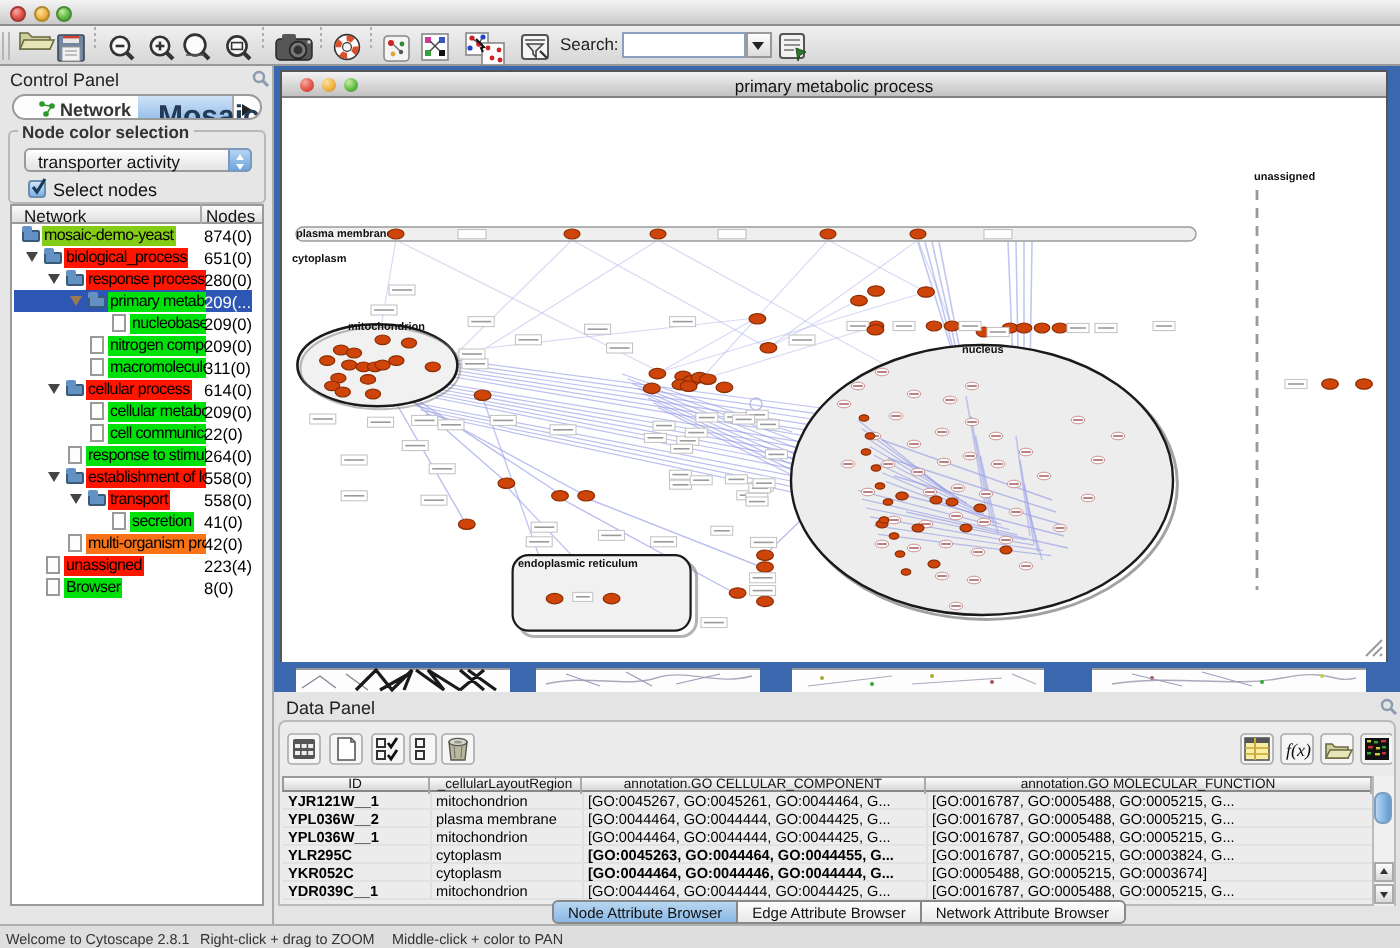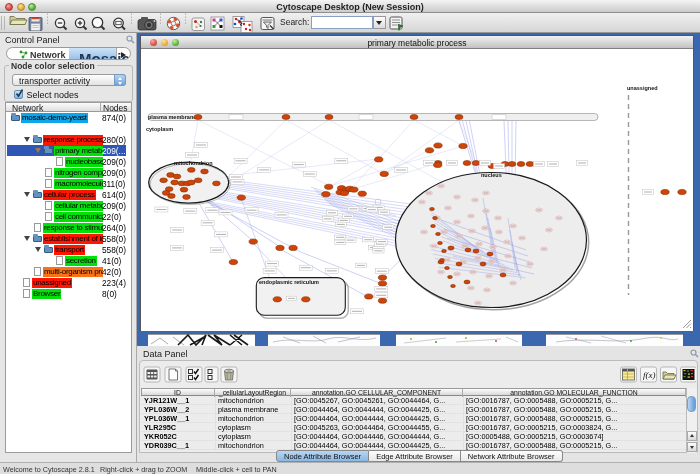--- a/index.html
+++ b/index.html
@@ -2,21 +2,20 @@
 <html><head><meta charset="utf-8"><style>
 *{margin:0;padding:0;box-sizing:border-box}
 body{width:700px;height:474px;font-family:"Liberation Sans",sans-serif;background:#e7e7e7;position:relative;overflow:hidden}
 .abs{position:absolute}
 </style></head><body>
 
 <div class="abs" style="left:0;top:0;width:700px;height:13px;background:linear-gradient(#f4f4f4,#cbcbcb);border-bottom:1px solid #8e8e8e">
  <div class="abs" style="left:5px;top:2.5px;width:8px;height:8px;border-radius:50%;background:radial-gradient(circle at 35% 30%,#f9a99f,#e3544a 55%,#b13a30);border:0.5px solid #a03a32"></div>
  <div class="abs" style="left:16.5px;top:2.5px;width:8px;height:8px;border-radius:50%;background:radial-gradient(circle at 35% 30%,#fde0a0,#f0b341 55%,#c28a1e);border:0.5px solid #ad8a2a"></div>
  <div class="abs" style="left:28px;top:2.5px;width:8px;height:8px;border-radius:50%;background:radial-gradient(circle at 35% 30%,#c8eda1,#62ba46 55%,#3f9331);border:0.5px solid #4a8a38"></div>
- <div class="abs" style="left:0;top:1.5px;width:700px;text-align:center;font-size:9px;font-weight:bold;color:#222">Cytoscape Desktop (New Session)</div>
 </div>
 
 <div class="abs" style="left:0;top:13px;width:700px;height:20px;background:linear-gradient(#f0f0f0,#d6d6d6);border-bottom:1px solid #979797">
  <div class="abs" style="left:1px;top:3px;width:1px;height:14px;background:#b5b5b5"></div>
  <div class="abs" style="left:3.5px;top:3px;width:1px;height:14px;background:#b5b5b5"></div>
  <svg class="abs" style="left:0;top:0" width="700" height="20">
       <g transform="translate(0,-5.5)">
 
   <path d="M10 23 L10 15 L14 15 L16 17 L25 17 L25 23 Z" transform="translate(0,-6)" fill="#cfcf9e" stroke="#6a6a42" stroke-width="0.8"></path>
   <path d="M10 23 L12 18.5 L27 18.5 L25 23 Z" transform="translate(0,-6)" fill="#e6e6b8" stroke="#6a6a42" stroke-width="0.8"></path>
@@ -151,22 +150,29 @@
 
  <div class="abs" style="left:5px;top:69px;width:127px;height:351px;background:#fff;border:1px solid #9a9a9a"></div>
  <div class="abs" style="left:5px;top:69px;width:127px;height:10px;background:linear-gradient(#fcfcfc,#dedede);border:1px solid #9a9a9a;border-bottom:1px solid #999"></div>
  <div class="abs" style="left:12px;top:70px;font-size:8.5px;color:#111">Network</div>
  <div class="abs" style="left:103px;top:70px;font-size:8.5px;color:#111">Nodes</div>
  <div class="abs" style="left:100px;top:69px;width:1px;height:10px;background:#aaa"></div>
  <div class="abs" style="left:0;top:79px;width:137px;height:340px;overflow:hidden">
       <div style="position:absolute;left:0;top:0px;width:132px;height:11px">
         <div style="position:absolute;left:11px;top:2.5px;width:9px;height:6.5px;background:#6292c4;border:0.5px solid #3a5a7a;border-radius:1px"></div>
         <div style="position:absolute;left:11px;top:1.2px;width:5px;height:2.5px;background:#6292c4;border-radius:1px 1px 0 0"></div>
-        <div style="position:absolute;left:21px;top:0.5px;height:10px;background:#0ea5e9;color:#000;font-size:8px;letter-spacing:-0.3px;line-height:10px;padding:0 1px;white-space:nowrap;overflow:hidden;max-width:82px">mosaic-demo-yeast</div>
+        <div style="position:absolute;left:21px;top:0.5px;height:10px;background:#84cc16;color:#000;font-size:8px;letter-spacing:-0.3px;line-height:10px;padding:0 1px;white-space:nowrap;overflow:hidden;max-width:82px">mosaic-demo-yeast</div>
         <div style="position:absolute;left:102px;top:0.5px;font-size:8.3px;line-height:10px;color:#000">874(0)</div>
+      </div>
+      <div style="position:absolute;left:0;top:11px;width:132px;height:11px">
+        <div style="position:absolute;left:13px;top:3px;width:0;height:0;border-left:3.5px solid transparent;border-right:3.5px solid transparent;border-top:5px solid #444"></div>
+        <div style="position:absolute;left:22px;top:2.5px;width:9px;height:6.5px;background:#6292c4;border:0.5px solid #3a5a7a;border-radius:1px"></div>
+        <div style="position:absolute;left:22px;top:1.2px;width:5px;height:2.5px;background:#6292c4;border-radius:1px 1px 0 0"></div>
+        <div style="position:absolute;left:32px;top:0.5px;height:10px;background:#ff1500;color:#000;font-size:8px;letter-spacing:-0.3px;line-height:10px;padding:0 1px;white-space:nowrap;overflow:hidden;max-width:71px">biological_process</div>
+        <div style="position:absolute;left:102px;top:0.5px;font-size:8.3px;line-height:10px;color:#000">651(0)</div>
       </div>
       <div style="position:absolute;left:0;top:22px;width:132px;height:11px">
         <div style="position:absolute;left:24px;top:3px;width:0;height:0;border-left:3.5px solid transparent;border-right:3.5px solid transparent;border-top:5px solid #444"></div>
         <div style="position:absolute;left:33px;top:2.5px;width:9px;height:6.5px;background:#6292c4;border:0.5px solid #3a5a7a;border-radius:1px"></div>
         <div style="position:absolute;left:33px;top:1.2px;width:5px;height:2.5px;background:#6292c4;border-radius:1px 1px 0 0"></div>
         <div style="position:absolute;left:43px;top:0.5px;height:10px;background:#ff1500;color:#000;font-size:8px;letter-spacing:-0.3px;line-height:10px;padding:0 1px;white-space:nowrap;overflow:hidden;max-width:60px">response process</div>
         <div style="position:absolute;left:102px;top:0.5px;font-size:8.3px;line-height:10px;color:#000">280(0)</div>
       </div>
       <div style="position:absolute;left:0;top:33px;width:132px;height:11px">
         <div style="position:absolute;left:7px;top:-0.5px;width:119px;height:11.5px;background:#2e56b5"></div>
@@ -976,26 +982,26 @@
     <div style="position:absolute;left:157px;top:59.6px;width:167px;height:8.5px;font-size:7.3px;line-height:8.5px;font-weight:normal;color:#000;white-space:nowrap;overflow:hidden">[GO:0044464, GO:0044444, GO:0044425, G...</div>
     <div style="position:absolute;left:329px;top:59.6px;width:218px;height:8.5px;font-size:7.3px;line-height:8.5px;font-weight:normal;color:#000;white-space:nowrap;overflow:hidden">[GO:0016787, GO:0005488, GO:0005215, G...</div>
     <div style="position:absolute;left:4px;top:67.9px;width:545px;height:9.07px;border-bottom:0.5px solid #e2e2e2"></div>
     <div style="position:absolute;left:7px;top:68.6px;width:69px;height:8.5px;font-size:7.3px;line-height:8.5px;font-weight:bold;color:#000;white-space:nowrap;overflow:hidden">YPL036W__1</div>
     <div style="position:absolute;left:81px;top:68.6px;width:71px;height:8.5px;font-size:7.3px;line-height:8.5px;font-weight:normal;color:#000;white-space:nowrap;overflow:hidden">mitochondrion</div>
     <div style="position:absolute;left:157px;top:68.6px;width:167px;height:8.5px;font-size:7.3px;line-height:8.5px;font-weight:normal;color:#000;white-space:nowrap;overflow:hidden">[GO:0044464, GO:0044444, GO:0044425, G...</div>
     <div style="position:absolute;left:329px;top:68.6px;width:218px;height:8.5px;font-size:7.3px;line-height:8.5px;font-weight:normal;color:#000;white-space:nowrap;overflow:hidden">[GO:0016787, GO:0005488, GO:0005215, G...</div>
     <div style="position:absolute;left:4px;top:77.0px;width:545px;height:9.07px;border-bottom:0.5px solid #e2e2e2"></div>
     <div style="position:absolute;left:7px;top:77.7px;width:69px;height:8.5px;font-size:7.3px;line-height:8.5px;font-weight:bold;color:#000;white-space:nowrap;overflow:hidden">YLR295C</div>
     <div style="position:absolute;left:81px;top:77.7px;width:71px;height:8.5px;font-size:7.3px;line-height:8.5px;font-weight:normal;color:#000;white-space:nowrap;overflow:hidden">cytoplasm</div>
-    <div style="position:absolute;left:157px;top:77.7px;width:167px;height:8.5px;font-size:7.3px;line-height:8.5px;font-weight:normal;color:#000;white-space:nowrap;overflow:hidden">[GO:0045263, GO:0044464, GO:0044455, G...</div>
+    <div style="position:absolute;left:157px;top:77.7px;width:167px;height:8.5px;font-size:7.3px;line-height:8.5px;font-weight:bold;color:#000;white-space:nowrap;overflow:hidden">[GO:0045263, GO:0044464, GO:0044455, G...</div>
     <div style="position:absolute;left:329px;top:77.7px;width:218px;height:8.5px;font-size:7.3px;line-height:8.5px;font-weight:normal;color:#000;white-space:nowrap;overflow:hidden">[GO:0016787, GO:0005215, GO:0003824, G...</div>
     <div style="position:absolute;left:4px;top:86.1px;width:545px;height:9.07px;border-bottom:0.5px solid #e2e2e2"></div>
     <div style="position:absolute;left:7px;top:86.8px;width:69px;height:8.5px;font-size:7.3px;line-height:8.5px;font-weight:bold;color:#000;white-space:nowrap;overflow:hidden">YKR052C</div>
     <div style="position:absolute;left:81px;top:86.8px;width:71px;height:8.5px;font-size:7.3px;line-height:8.5px;font-weight:normal;color:#000;white-space:nowrap;overflow:hidden">cytoplasm</div>
-    <div style="position:absolute;left:157px;top:86.8px;width:167px;height:8.5px;font-size:7.3px;line-height:8.5px;font-weight:normal;color:#000;white-space:nowrap;overflow:hidden">[GO:0044464, GO:0044446, GO:0044444, G...</div>
+    <div style="position:absolute;left:157px;top:86.8px;width:167px;height:8.5px;font-size:7.3px;line-height:8.5px;font-weight:bold;color:#000;white-space:nowrap;overflow:hidden">[GO:0044464, GO:0044446, GO:0044444, G...</div>
     <div style="position:absolute;left:329px;top:86.8px;width:218px;height:8.5px;font-size:7.3px;line-height:8.5px;font-weight:normal;color:#000;white-space:nowrap;overflow:hidden">[GO:0005488, GO:0005215, GO:0003674]</div>
     <div style="position:absolute;left:4px;top:95.2px;width:545px;height:9.07px;border-bottom:0.5px solid #e2e2e2"></div>
     <div style="position:absolute;left:7px;top:95.9px;width:69px;height:8.5px;font-size:7.3px;line-height:8.5px;font-weight:bold;color:#000;white-space:nowrap;overflow:hidden">YDR039C__1</div>
     <div style="position:absolute;left:81px;top:95.9px;width:71px;height:8.5px;font-size:7.3px;line-height:8.5px;font-weight:normal;color:#000;white-space:nowrap;overflow:hidden">mitochondrion</div>
     <div style="position:absolute;left:157px;top:95.9px;width:167px;height:8.5px;font-size:7.3px;line-height:8.5px;font-weight:normal;color:#000;white-space:nowrap;overflow:hidden">[GO:0044464, GO:0044444, GO:0044425, G...</div>
     <div style="position:absolute;left:329px;top:95.9px;width:218px;height:8.5px;font-size:7.3px;line-height:8.5px;font-weight:normal;color:#000;white-space:nowrap;overflow:hidden">[GO:0016787, GO:0005488, GO:0005215, G...</div>
 
  <div class="abs" style="left:549px;top:42px;width:11px;height:65px;background:#f0f0f0;border-left:1px solid #bbb"></div>
  <div class="abs" style="left:550px;top:50px;width:9px;height:16px;background:linear-gradient(90deg,#b9d6f2,#5f9ad8);border:1px solid #7a9ec0;border-radius:4px"></div>
  <div class="abs" style="left:550px;top:85px;width:10px;height:10px;background:linear-gradient(#fdfdfd,#d8d8d8);border:0.5px solid #aaa"></div>
@@ -1006,14 +1012,14 @@
 
 <div class="abs" style="left:276px;top:450px;height:12px;display:flex">
  <div style="height:12px;background:linear-gradient(#b8d6f0,#8ab8e4);border:1px solid #888;border-radius:3px 0 0 3px;font-size:7.5px;line-height:11px;padding:0 7px;color:#111">Node Attribute Browser</div>
  <div style="height:12px;background:linear-gradient(#fdfdfd,#e8e8e8);border:1px solid #888;border-left:none;font-size:7.5px;line-height:11px;padding:0 7px;color:#111">Edge Attribute Browser</div>
  <div style="height:12px;background:linear-gradient(#fdfdfd,#e8e8e8);border:1px solid #888;border-left:none;border-radius:0 3px 3px 0;font-size:7.5px;line-height:11px;padding:0 7px;color:#111">Network Attribute Browser</div>
 </div>
 
 <div class="abs" style="left:0;top:462px;width:700px;height:12px;background:#dedede;border-top:1px solid #b0b0b0">
  <div class="abs" style="left:3px;top:2px;font-size:7.2px;color:#333">Welcome to Cytoscape 2.8.1</div>
  <div class="abs" style="left:100px;top:2px;font-size:7.2px;color:#333">Right-click + drag to ZOOM</div>
- <div class="abs" style="left:196px;top:2px;font-size:7.2px;color:#333">Middle-click + cell to PAN</div>
+ <div class="abs" style="left:196px;top:2px;font-size:7.2px;color:#333">Middle-click + color to PAN</div>
 </div>
 
 </body></html>

